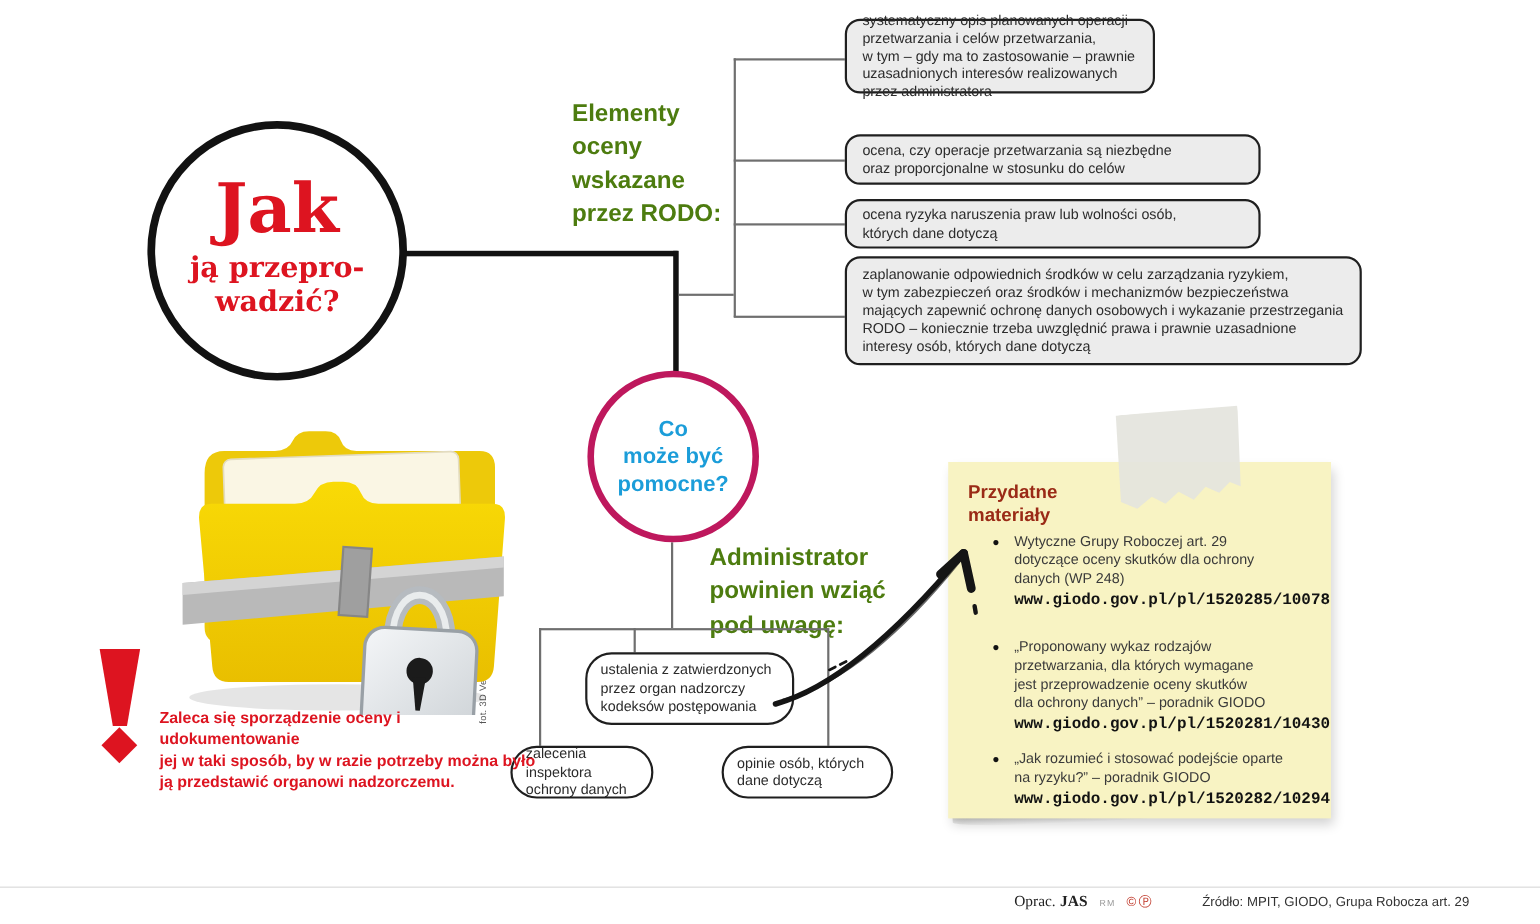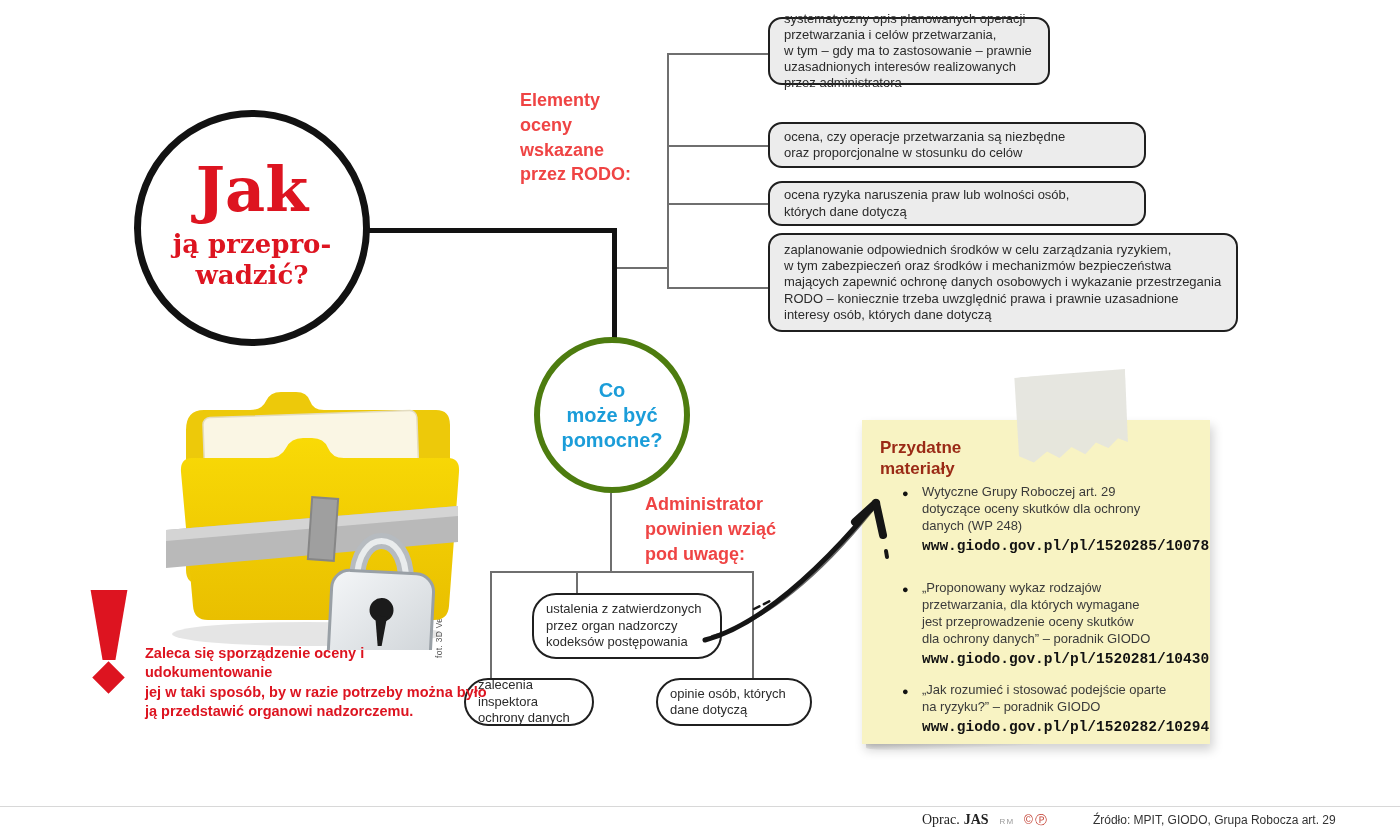--- a/index.html
+++ b/index.html
@@ -20,27 +20,27 @@
   .big-circle .title {
     font-family:"DejaVu Serif", serif; font-weight:bold;
     font-size:62px; color:#dd1420; line-height:1.0; margin-top:-6px;
   }
   .big-circle .subtitle {
     font-family:"DejaVu Serif", serif; font-weight:bold;
     font-size:26px; color:#dd1420; line-height:1.18; margin-top:8px;
   }
   .small-circle {
     position:absolute; left:534px; top:337px; width:156px; height:156px;
-    border:6px solid #4d7c0f; border-radius:50%; background:#fff;
+    border:6px solid #be185d; border-radius:50%; background:#fff;
     display:flex; align-items:center; justify-content:center; text-align:center; z-index:3;
   }
   .small-circle .label { font-size:20px; font-weight:bold; color:#1b9dd9; line-height:1.25; }
 
   
-  .heading { position:absolute; font-weight:bold; color:#ef4444; font-size:18px; line-height:1.38; }
+  .heading { position:absolute; font-weight:bold; color:#4d7c0f; font-size:22px; line-height:1.38; }
   #elements-heading { left:520px; top:88px; }
   #admin-heading { left:645px; top:492px; }
 
   
   .thick { position:absolute; background:#121212; z-index:1; }
   .thin  { position:absolute; background:#6f6f6f; z-index:1; }
 
   
   .rodo-box {
     position:absolute; background:#ececec; border:2px solid #1f1f1f; border-radius:14px;

